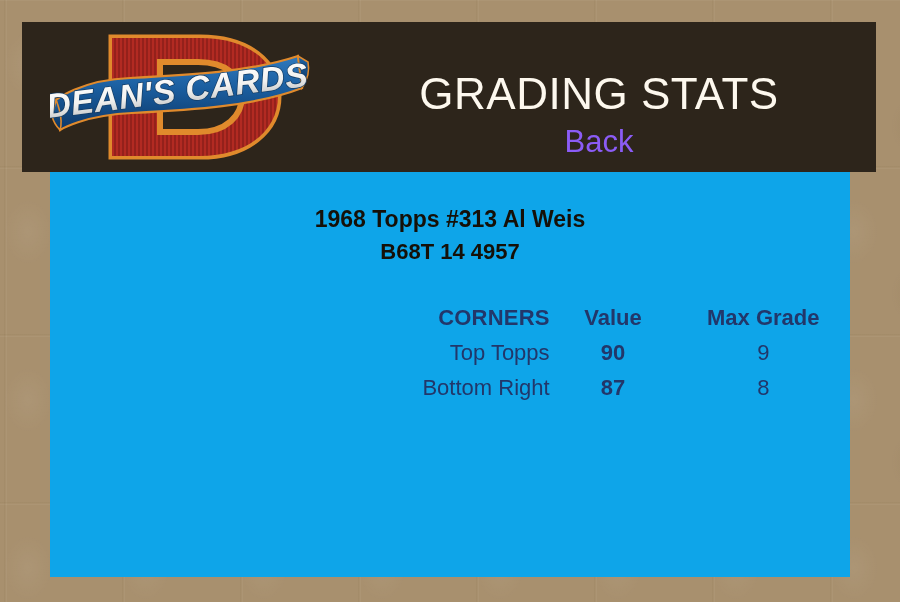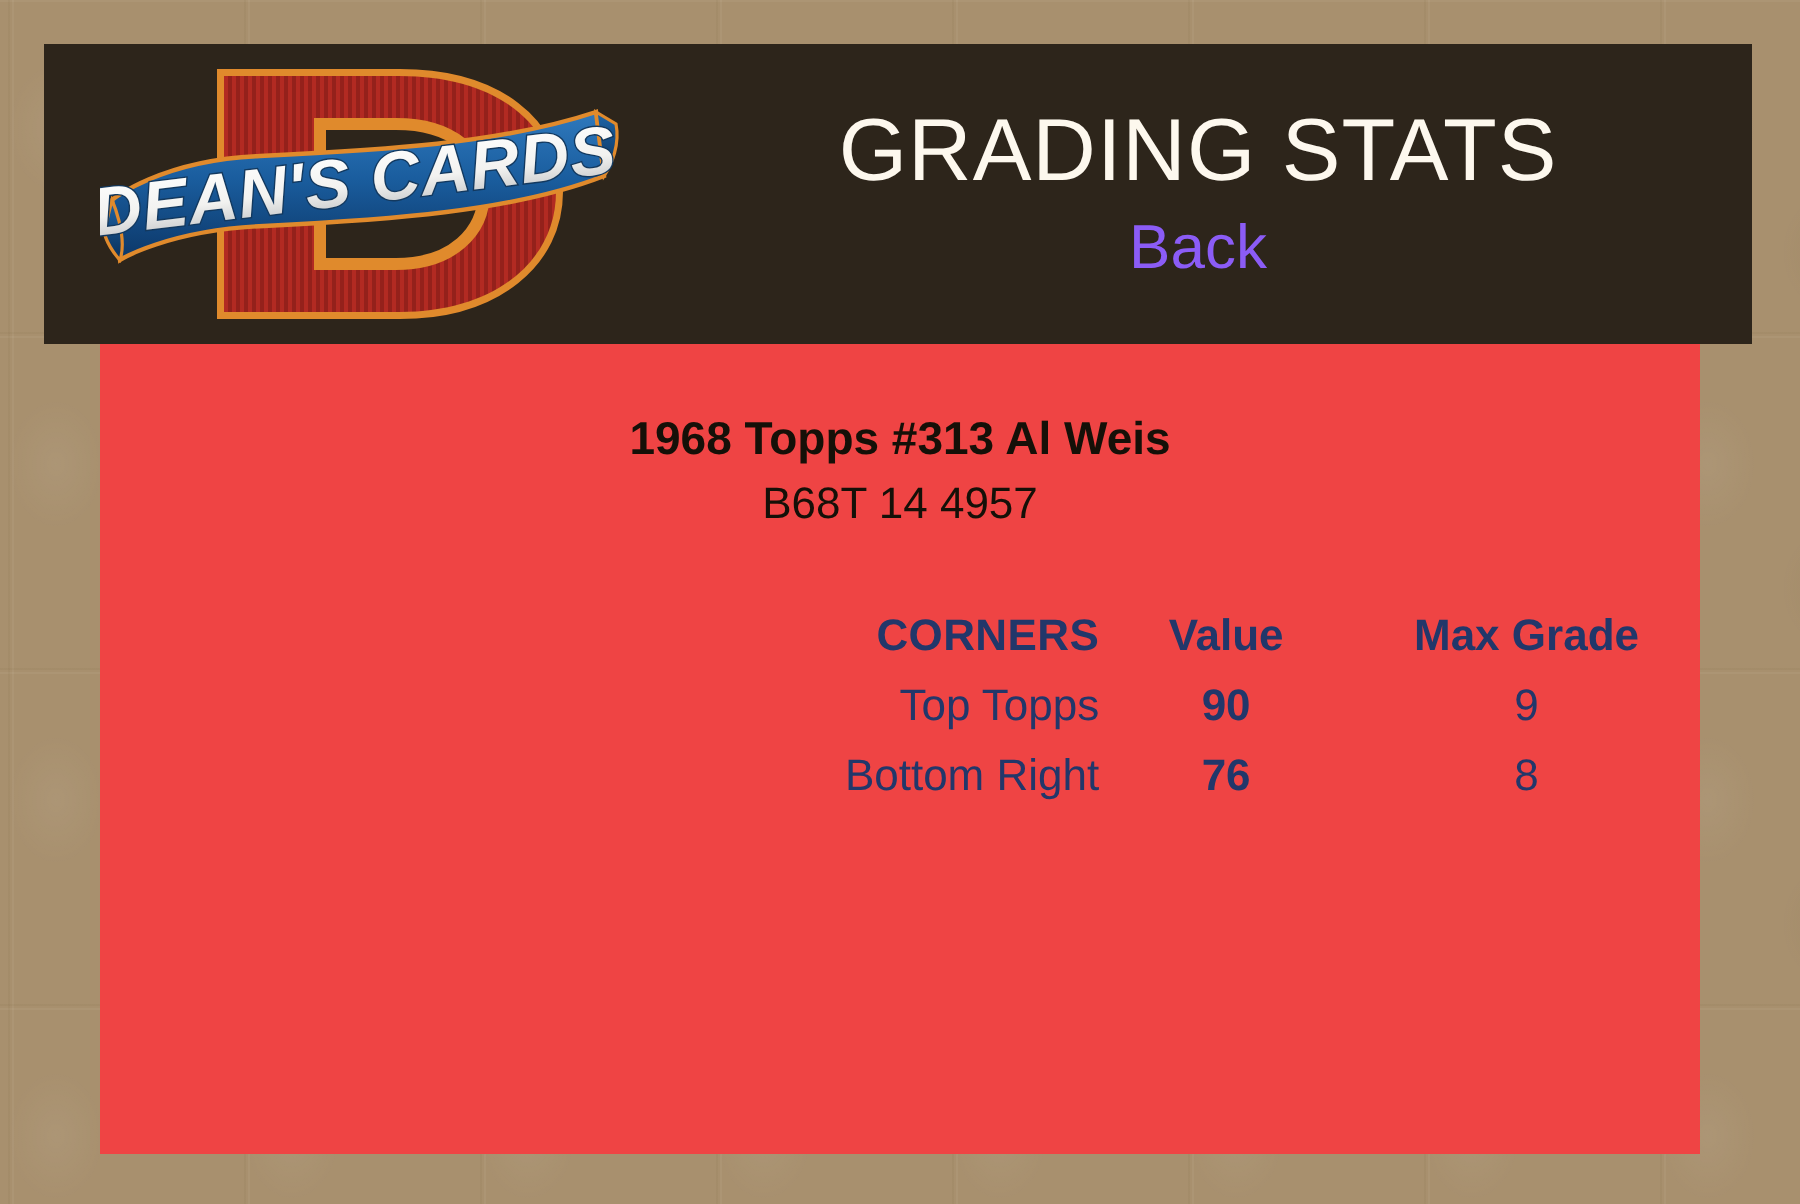--- a/index.html
+++ b/index.html
@@ -67,21 +67,21 @@
     top: 4px;
     width: 262px;
     height: 142px;
   }
   #logo svg { display: block; }
 
   
   #header-titles {
     position: absolute;
     left: 300px;
-    top: 0;
+    top: 18px;
     width: 554px;
     height: 150px;
     display: flex;
     flex-direction: column;
     align-items: center;
     justify-content: center;
   }
   #title-main {
     color: #fdf8ee;
     font-size: 44px;
@@ -97,37 +97,37 @@
     white-space: nowrap;
   }
 
   
   #panel {
     position: absolute;
     left: 50px;
     top: 172px;
     width: 800px;
     height: 405px;
-    background-color: #ef4444;
+    background-color: #0ea5e9;
   }
 
   #card-title {
     margin-top: 33px;
     text-align: center;
     color: #151008;
     font-size: 23px;
     font-weight: bold;
     line-height: 28px;
   }
   #card-code {
     margin-top: 5px;
     text-align: center;
     color: #151008;
     font-size: 22px;
-    font-weight: normal;
+    font-weight: bold;
     line-height: 28px;
   }
 
   
   #stats-table {
     margin-top: 34px;
     width: 100%;
     border-collapse: collapse;
     color: #22376a;
   }
@@ -220,21 +220,21 @@
         </tr>
       </thead>
       <tbody>
         <tr>
           <td class="col-label">Top Topps</td>
           <td class="col-value">90</td>
           <td class="col-max">9</td>
         </tr>
         <tr>
           <td class="col-label">Bottom Right</td>
-          <td class="col-value">76</td>
+          <td class="col-value">87</td>
           <td class="col-max">8</td>
         </tr>
       </tbody>
     </table>
 
   </div>
 
 </div>
 
 </body></html>

